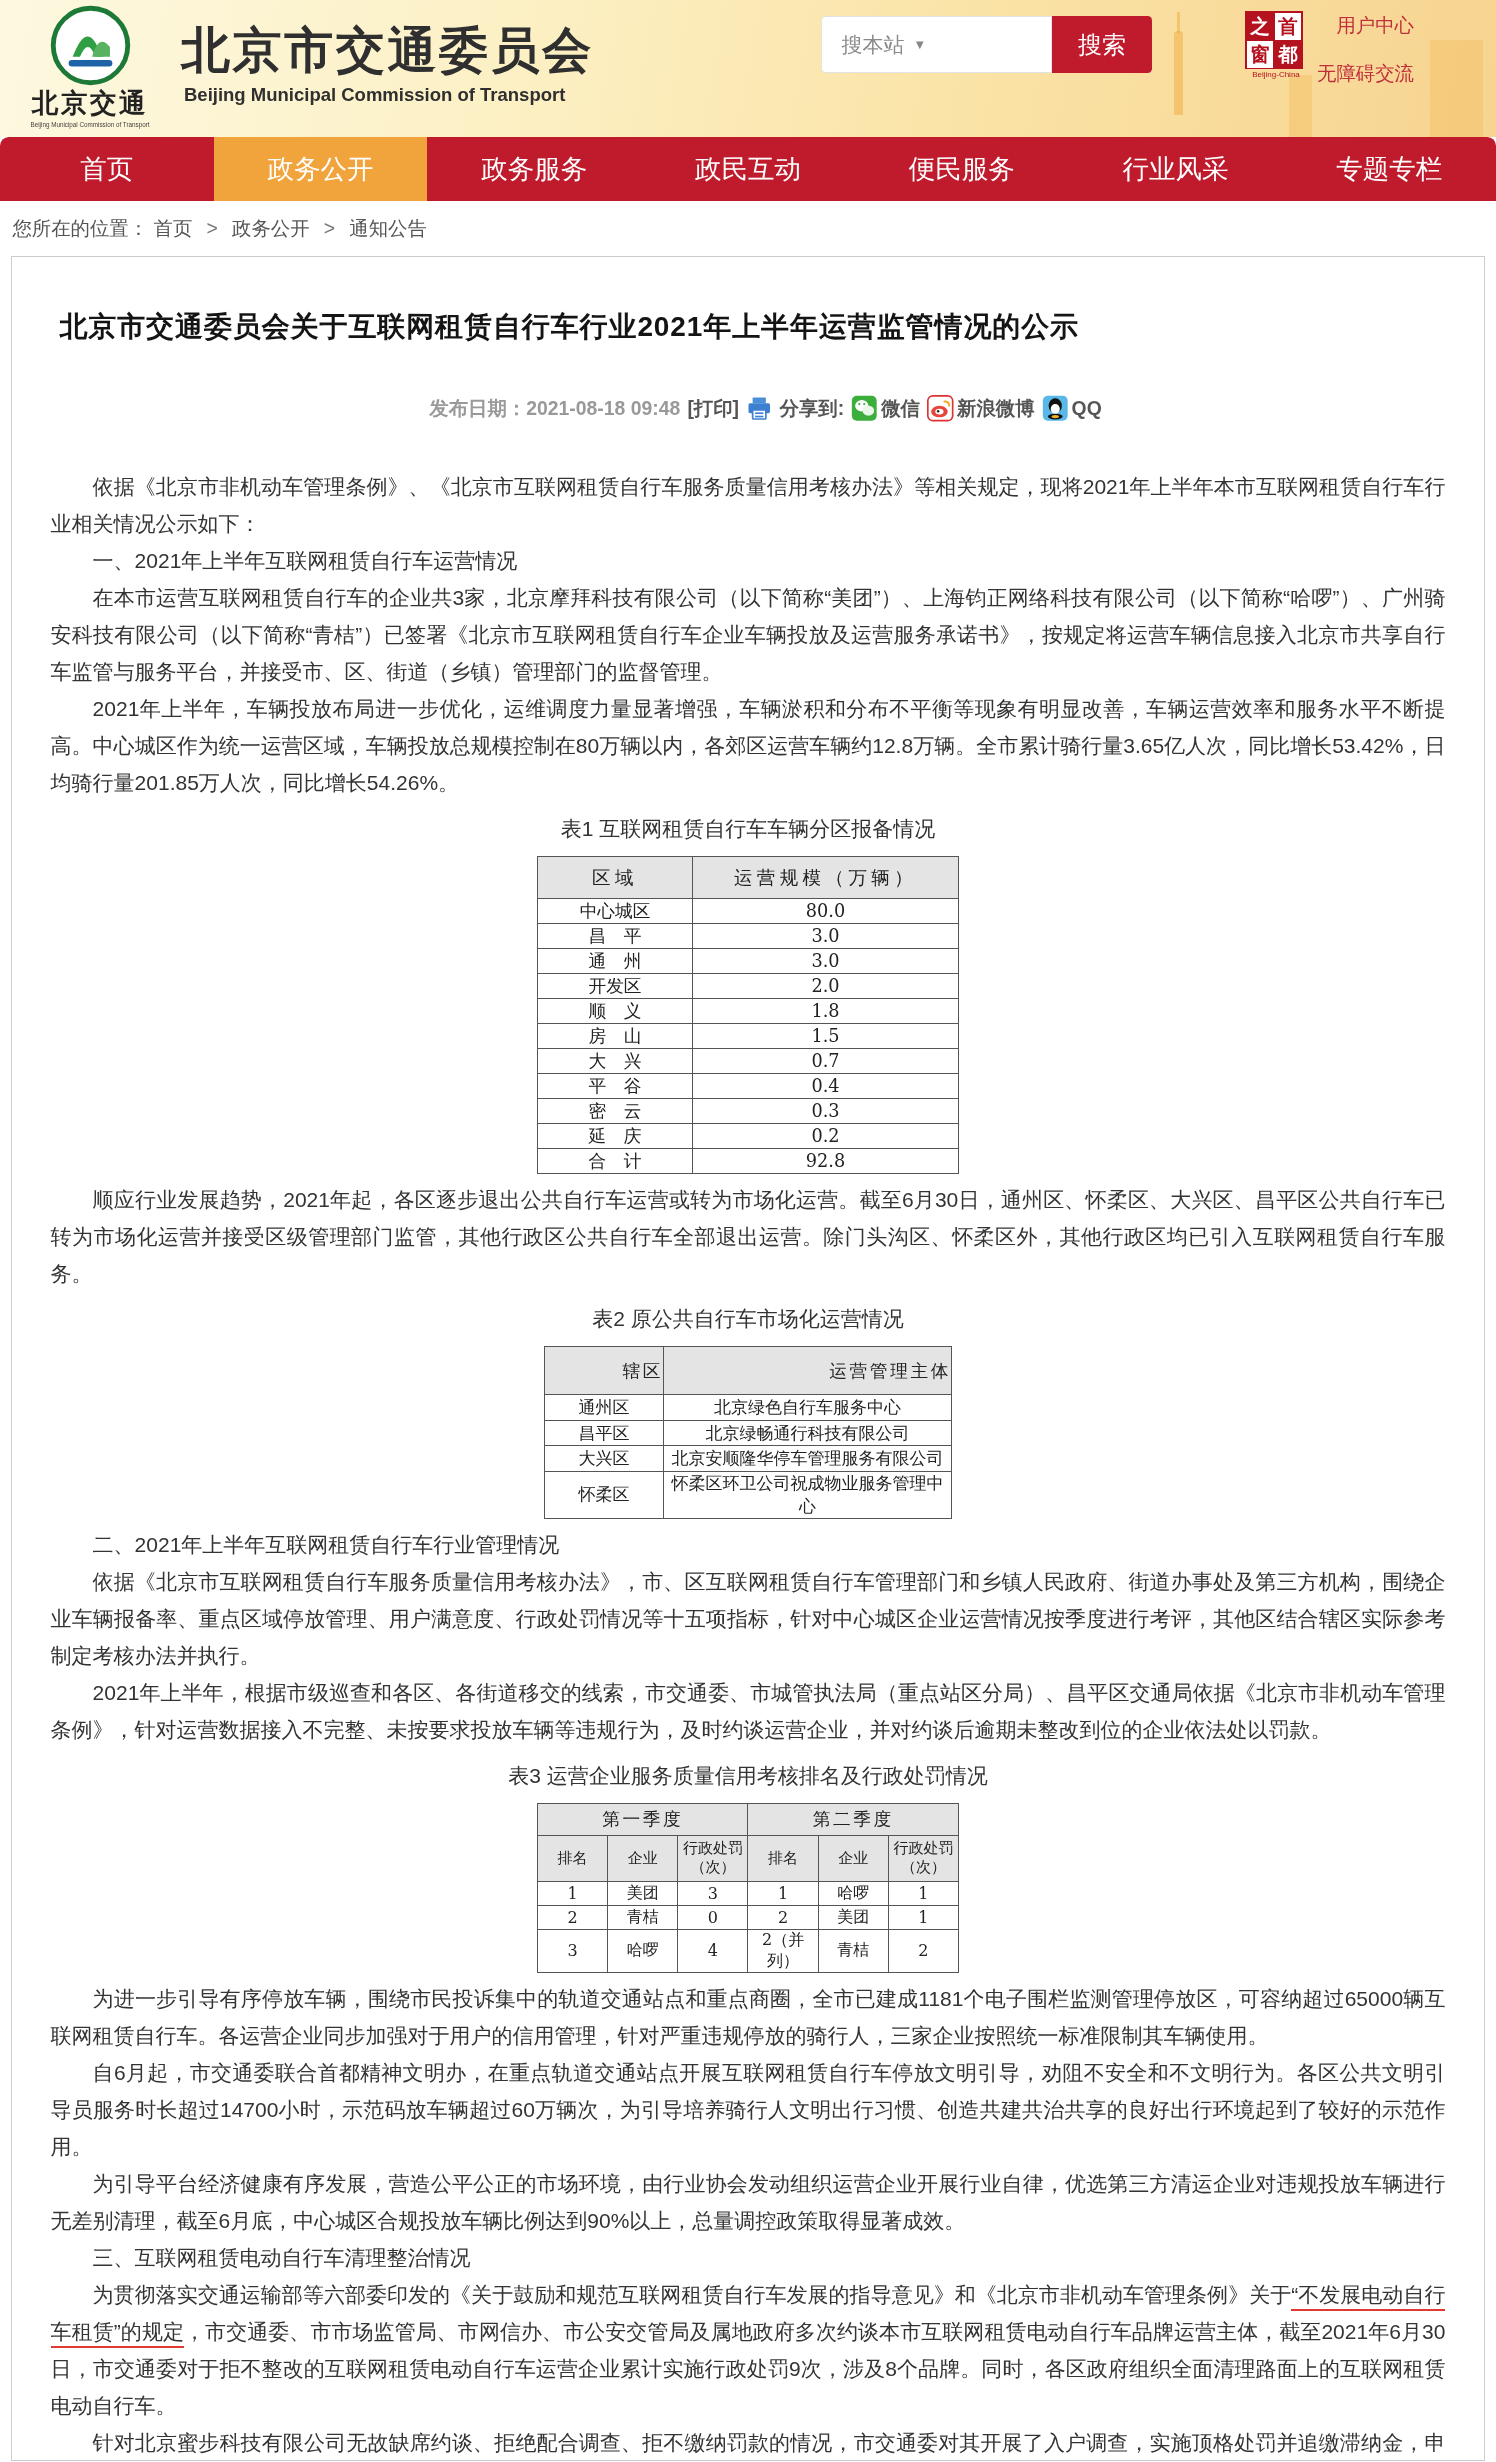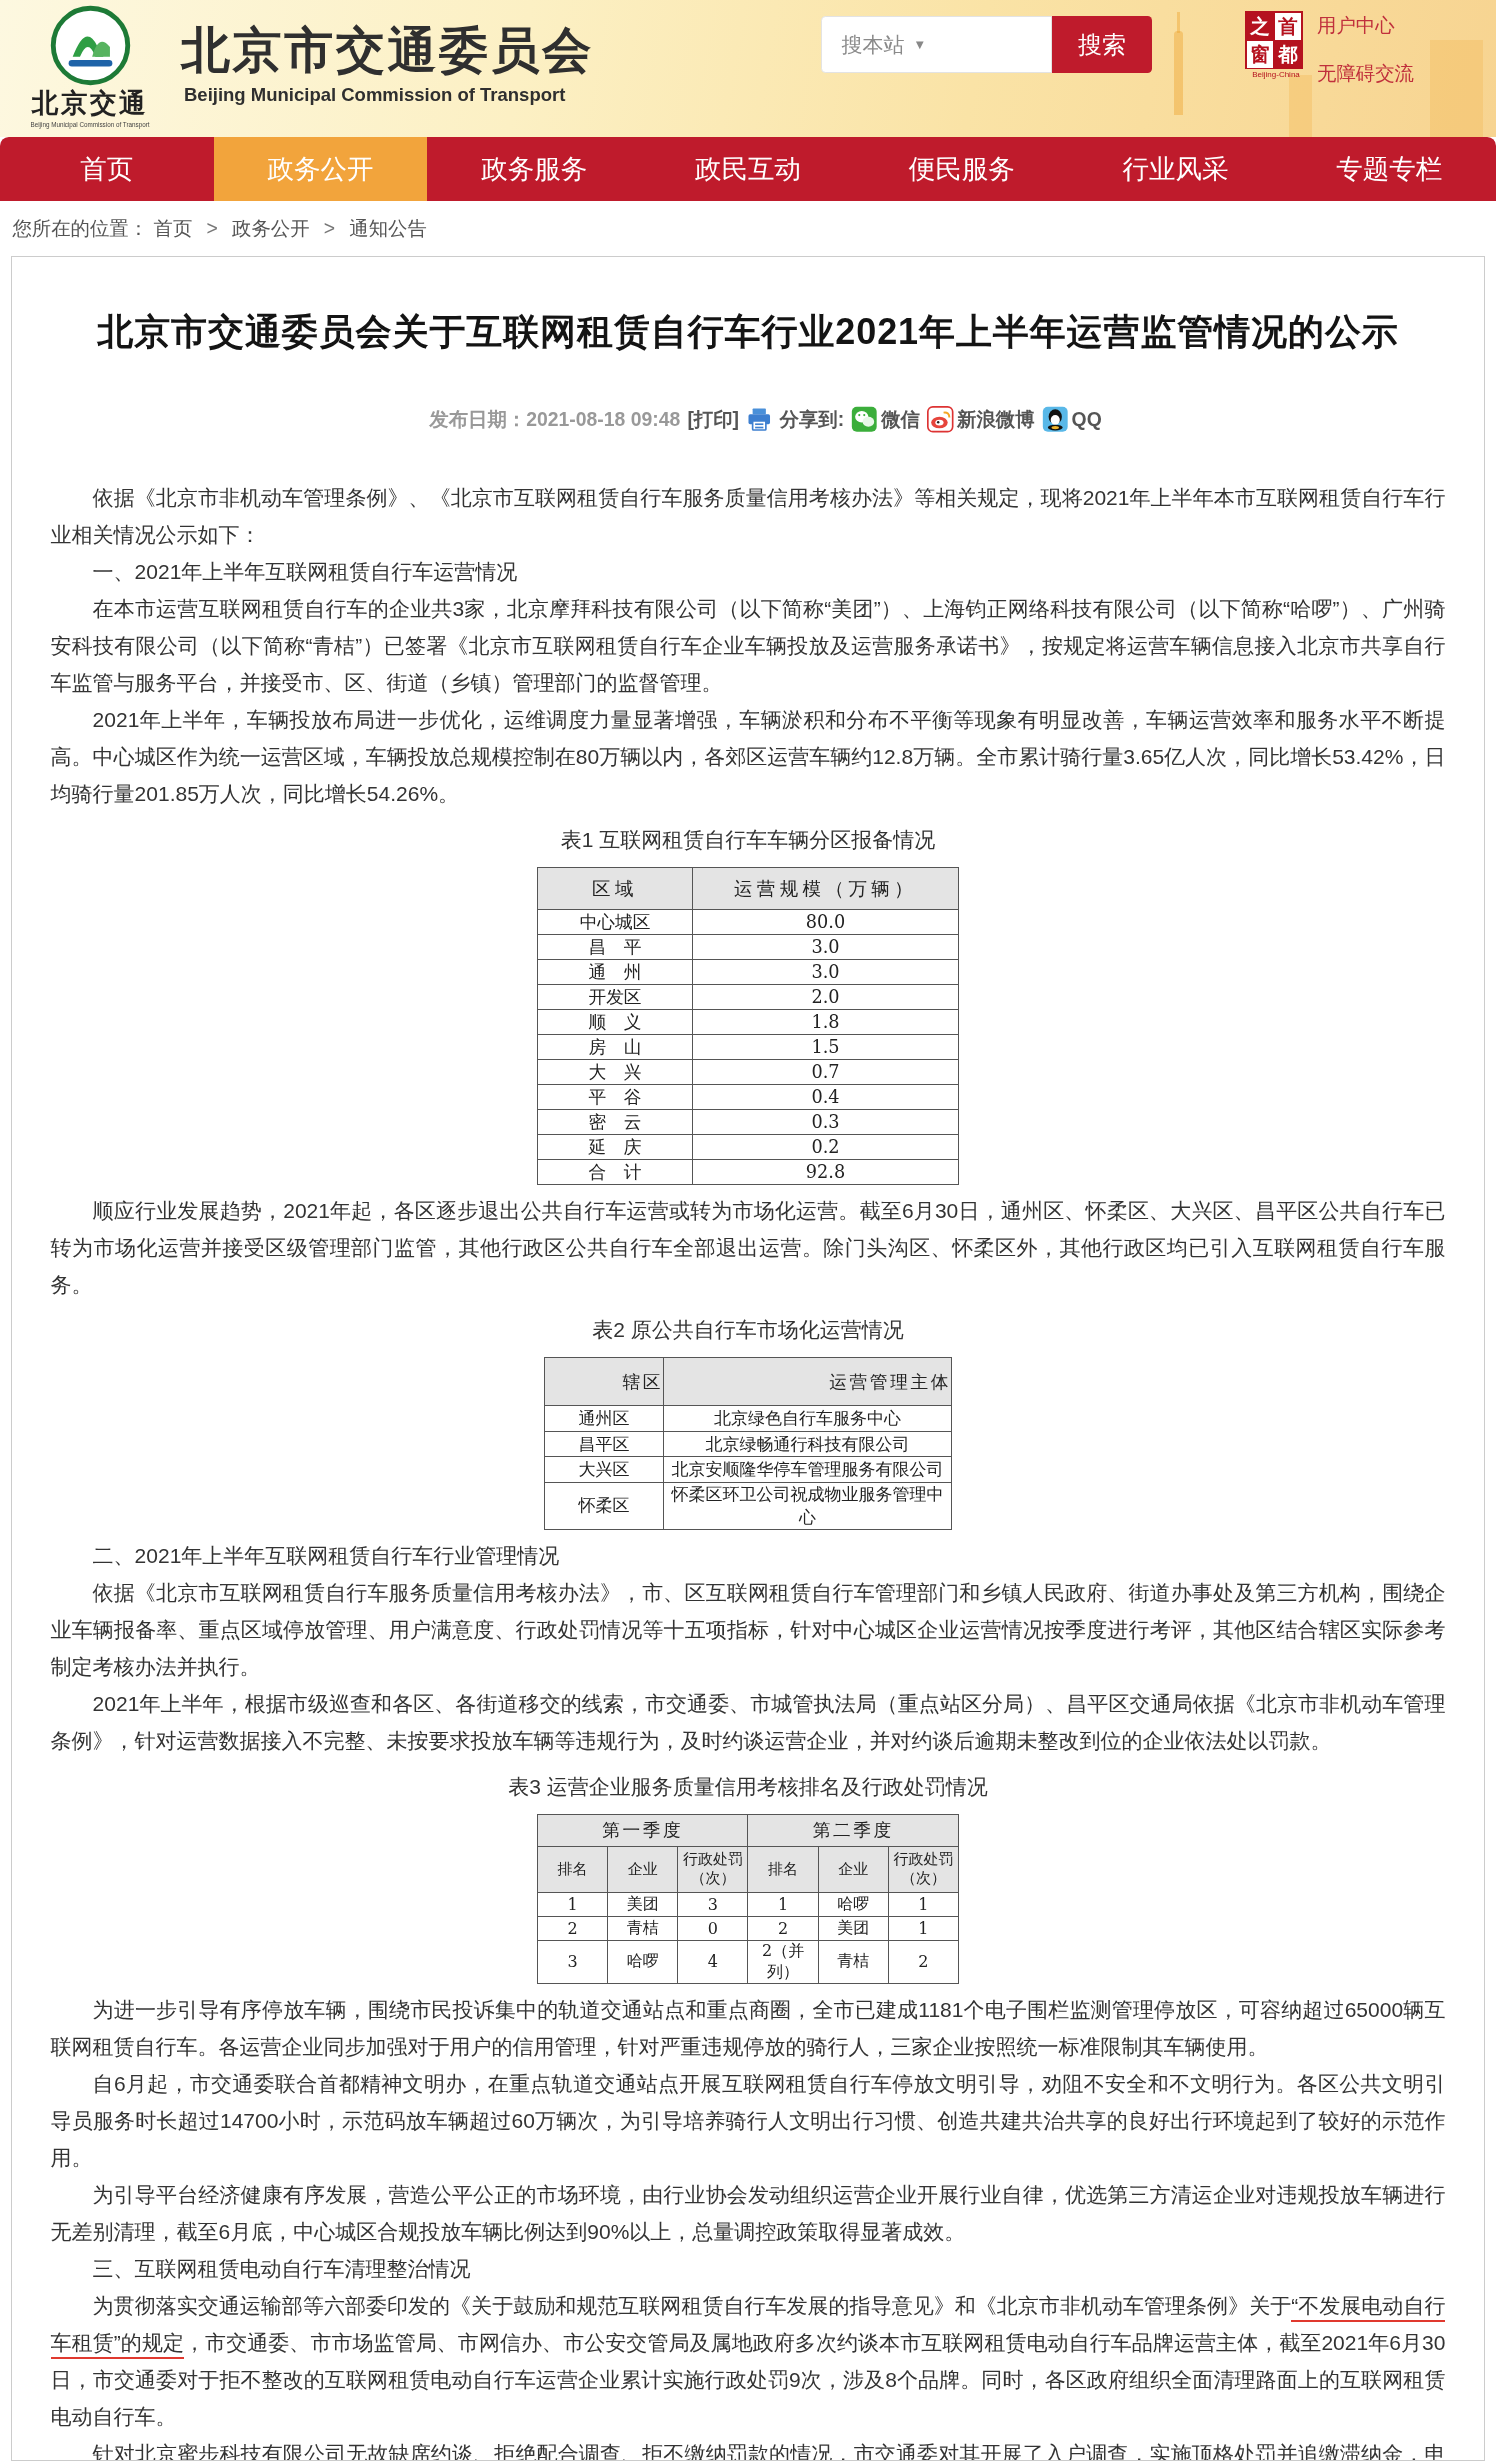--- a/index.html
+++ b/index.html
@@ -36,34 +36,34 @@
     font-size:24px; border-radius:0 4.4px 4.4px 0; cursor:pointer; font-family:inherit;
   }
   .capital-seal { position:absolute; left:1245px; top:10.6px; width:62px; }
   .seal-grid { width:58px; height:58px; display:grid; grid-template-columns:1fr 1fr; grid-template-rows:1fr 1fr;
     gap:1.8px; background:#b5121f; border:2.6px solid #b5121f; }
   .seal-cell { display:flex; align-items:center; justify-content:center; font-size:19.4px; font-weight:bold;
     font-family:"DejaVu Serif", serif; }
   .seal-red  { background:#b5121f; color:#fff; }
   .seal-white{ background:#fff; color:#b5121f; }
   .seal-caption { font-size:8px; color:#b5121f; text-align:center; margin-top:1.8px; font-weight:normal; }
-  .user-links { position:absolute; left:1317px; top:12.4px; }
+  .user-links { position:absolute; left:1317px; top:12.4px;text-align:right; }
   .user-links a { display:block; color:#c0303c; font-size:19.4px; text-decoration:none; cursor:pointer; }
   .user-links a + a { margin-top:21px; }
   
   .main-nav { height:64px; background:#bf1b2c; display:flex; border-radius:8.8px 8.8px 0 0; position:relative; }
   .main-nav a { flex:1; text-align:center; line-height:64px; color:#fff; font-size:26.5px; text-decoration:none; cursor:pointer; }
   .main-nav a.active { background:#f2a43c; }
   
   .breadcrumb { height:55px; line-height:55px; font-size:19.4px; color:#555; padding-left:12.4px; background:#fff; }
   .breadcrumb a { color:#555; text-decoration:none; cursor:pointer; }
   .breadcrumb .sep { margin:0 8.8px; color:#777; }
   
   .article-box { margin:0 10.6px; border:0.9px solid #ccc; background:#fff; padding:0 39px; height:2205px; overflow:hidden; }
-  .article-title { margin:51px 8.8px 0; text-align:center; font-size:36px; color:#141414; font-weight:bold; letter-spacing:0.9px; }
+  .article-title { margin:51px 8.8px 0; text-align:left; font-size:28px; color:#141414; font-weight:bold; letter-spacing:0.9px; }
   .meta-row { margin-top:49px; display:flex; justify-content:center; align-items:center;font-weight:bold; }
   .pub-date { font-size:19.4px; color:#999; padding-left:35px; }
   .share-row { display:flex; align-items:center; font-size:19.4px; color:#555; }
   .share-row > * { margin-left:7px; }
   .share-row .icon { width:26.5px; height:26.5px; display:inline-block; vertical-align:middle; }
   .share-row .print { cursor:pointer; }
   .share-item { display:flex; align-items:center; cursor:pointer; color:#555; text-decoration:none; }
   .share-item span { margin-left:3.5px; }
   
   .body { margin-top:46px; font-size:21px; color:#333; }

